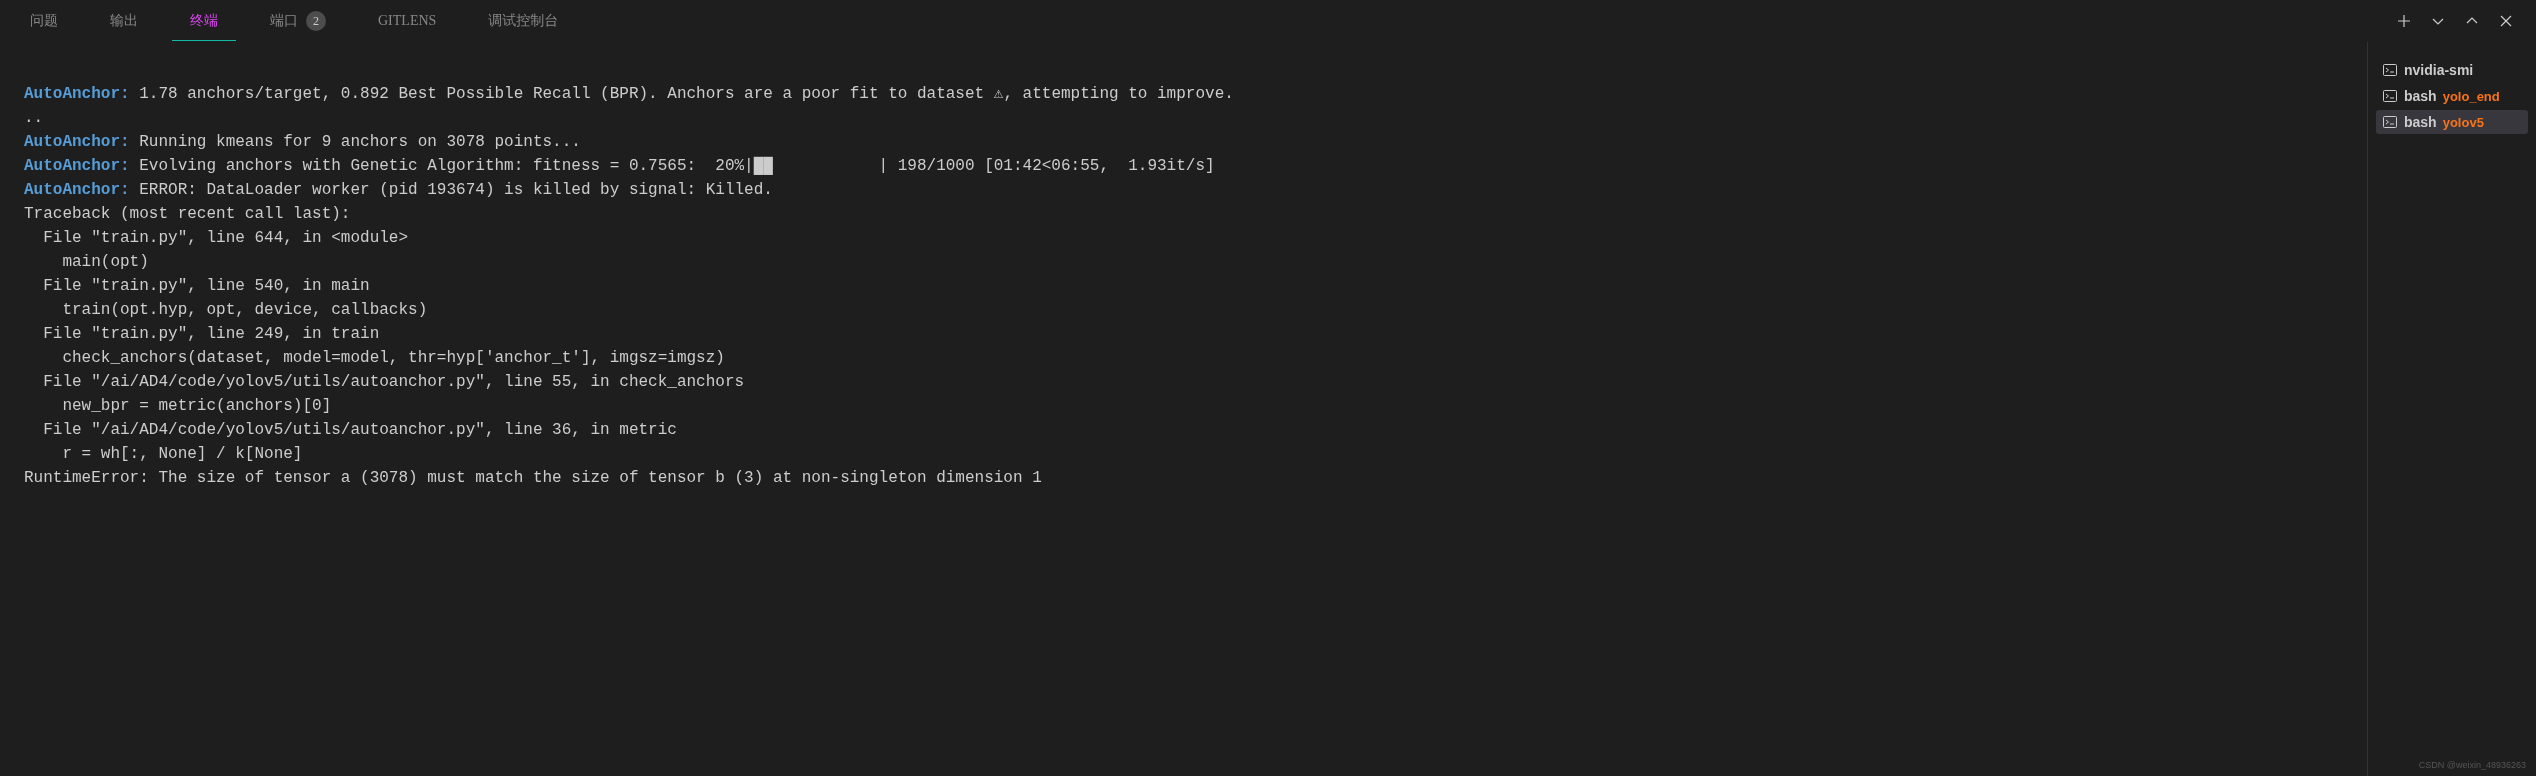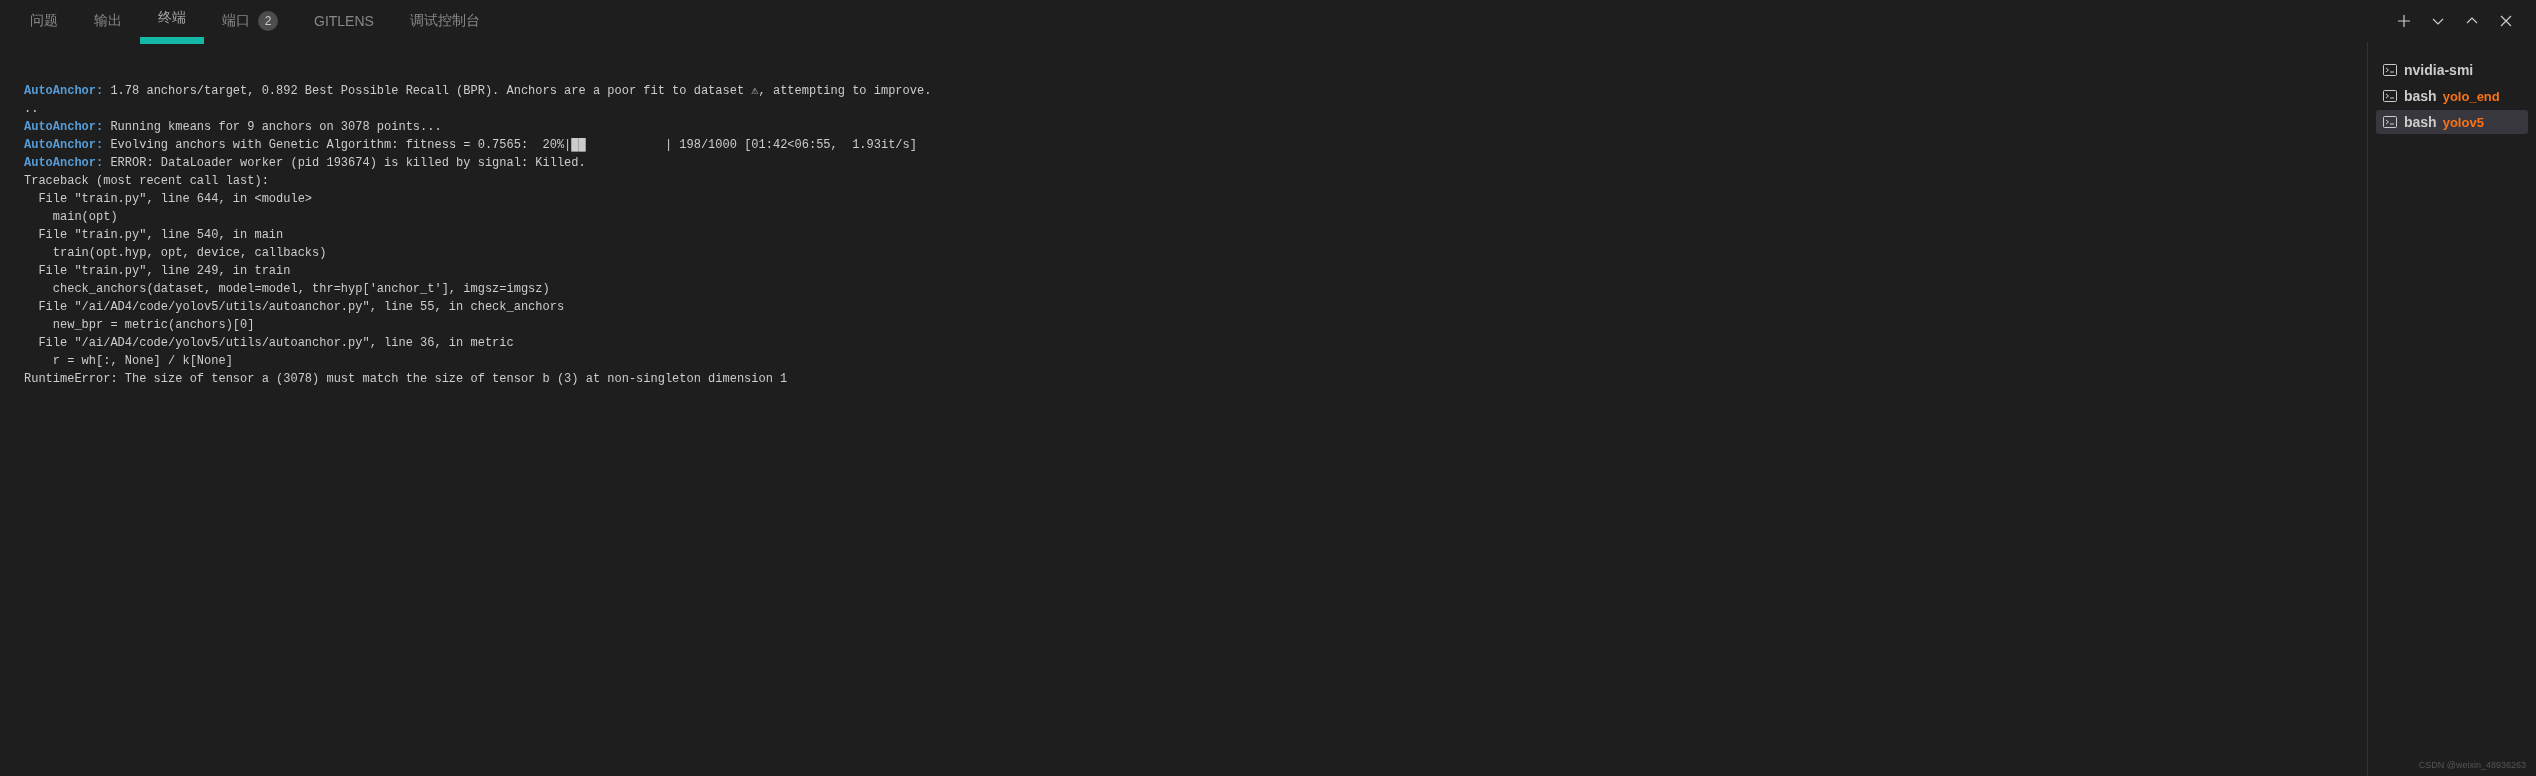--- a/index.html
+++ b/index.html
@@ -20,34 +20,35 @@
     .panel-header {
       display: flex;
       align-items: center;
       height: 42px;
       padding: 0 12px;
       justify-content: space-between;
     }
     .tabs {
       display: flex;
       align-items: center;
-      gap: 0;
+      gap: 16px;
+      font-family: Liberation Serif, serif;
     }
     .tab {
       padding: 10px 18px;
       color: #888888;
       cursor: pointer;
       display: flex;
       align-items: center;
       gap: 8px;
       font-size: 14px;
     }
     .tab.active {
-      color: #a3a3a3;
-      border-bottom: 7px solid #14b8a6;
+      color: #d946ef;
+      border-bottom: 1px solid #14b8a6;
     }
     .tab-badge {
       background: #4d4d4d;
       color: #cccccc;
       border-radius: 10px;
       min-width: 20px;
       height: 20px;
       display: inline-flex;
       align-items: center;
       justify-content: center;
@@ -74,21 +75,21 @@
       height: 16px;
     }
     .main-area {
       display: flex;
       height: calc(100% - 42px);
     }
     .terminal-content {
       flex: 1;
       padding: 40px 20px 10px 24px;
       font-family: "Consolas", "Courier New", monospace;
-      font-size: 12px;
+      font-size: 16px;
       line-height: 1.5;
       white-space: pre;
       color: #cccccc;
       overflow: hidden;
       border-right: 1px solid #333333;
     }
     .terminal-sidebar {
       width: 168px;
       padding: 16px 8px;
       display: flex;

